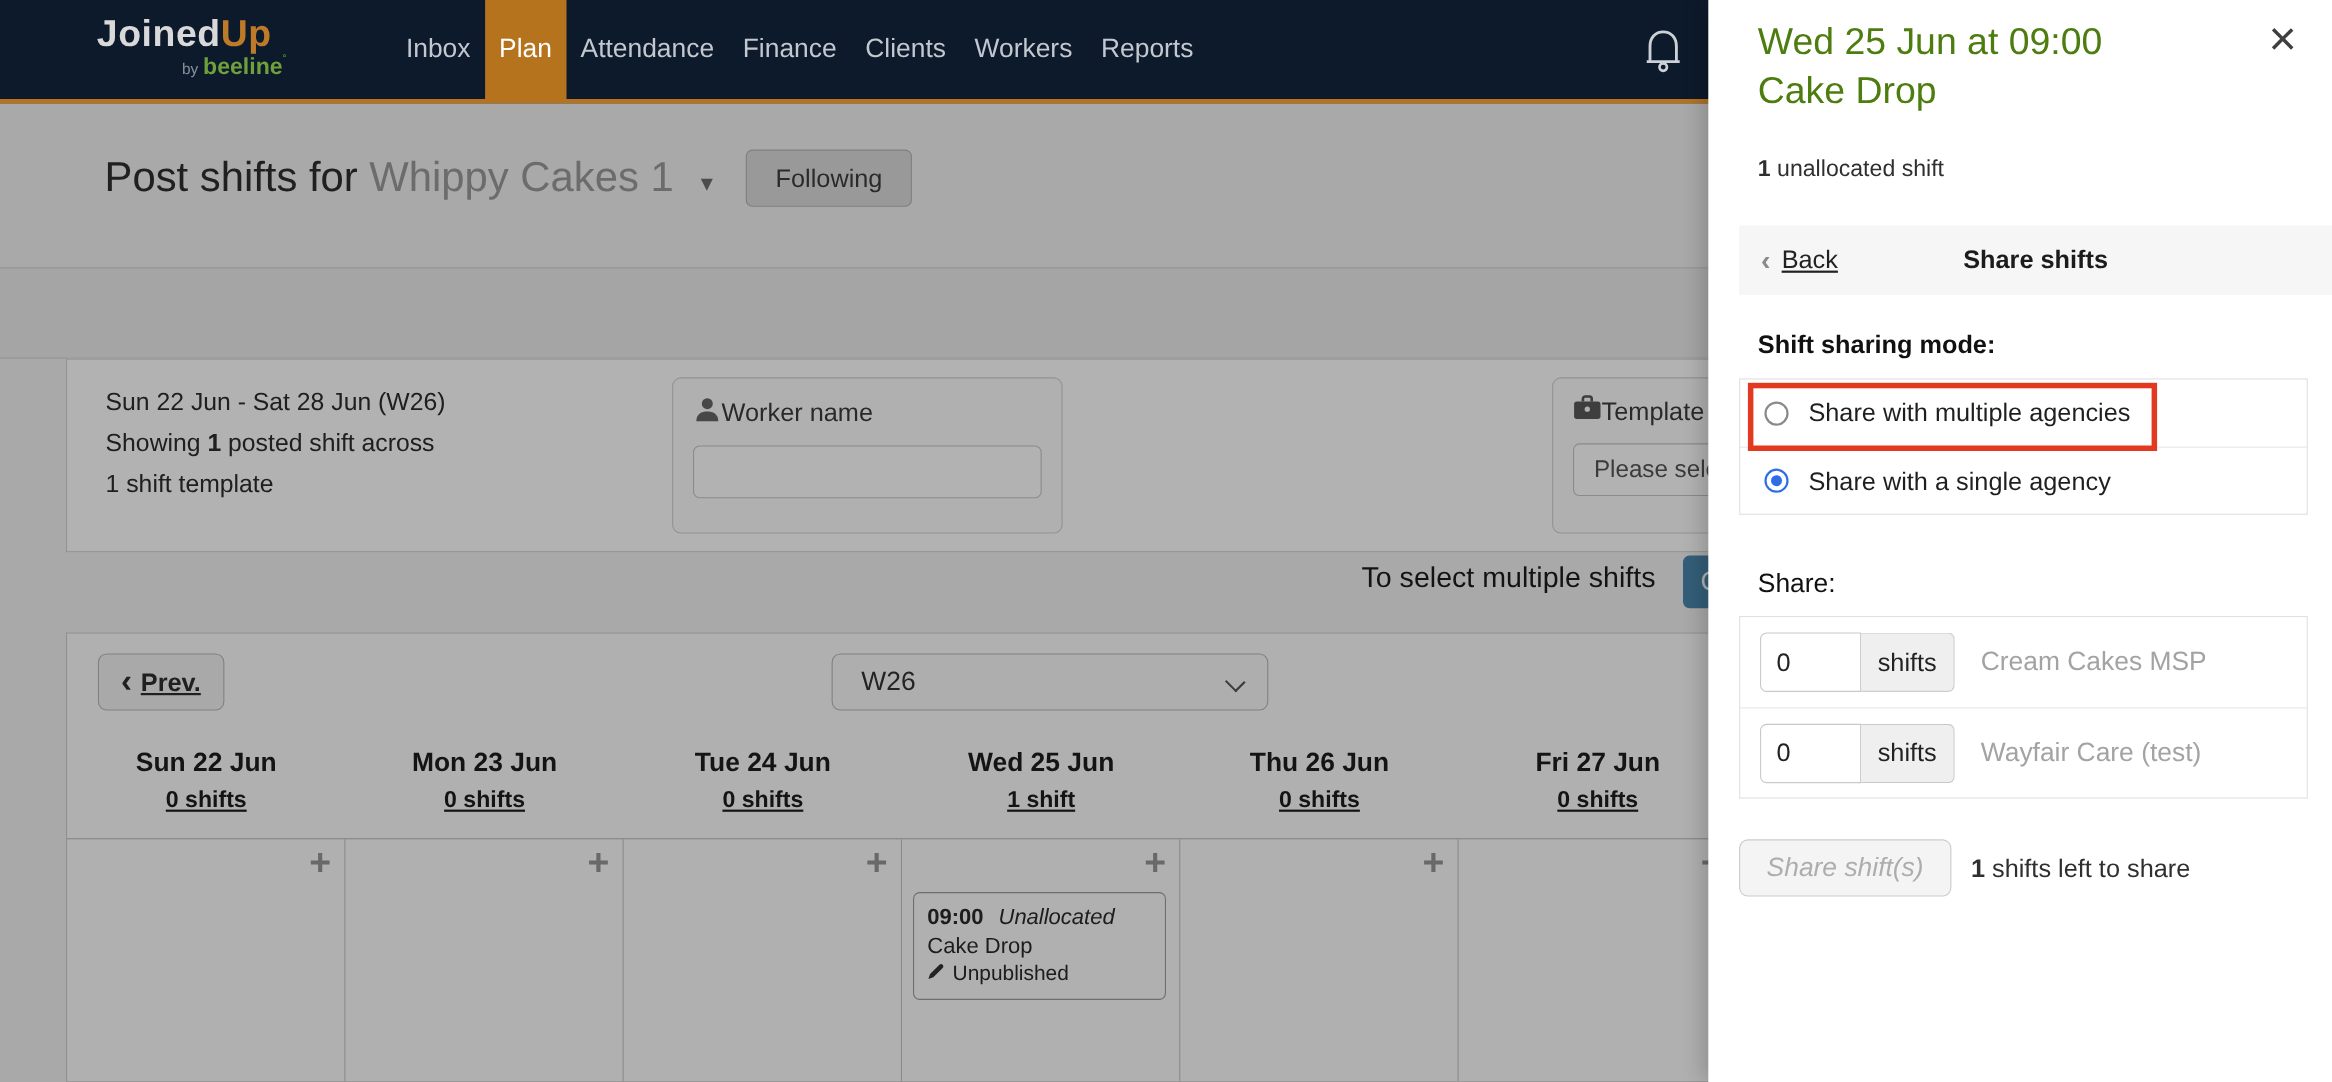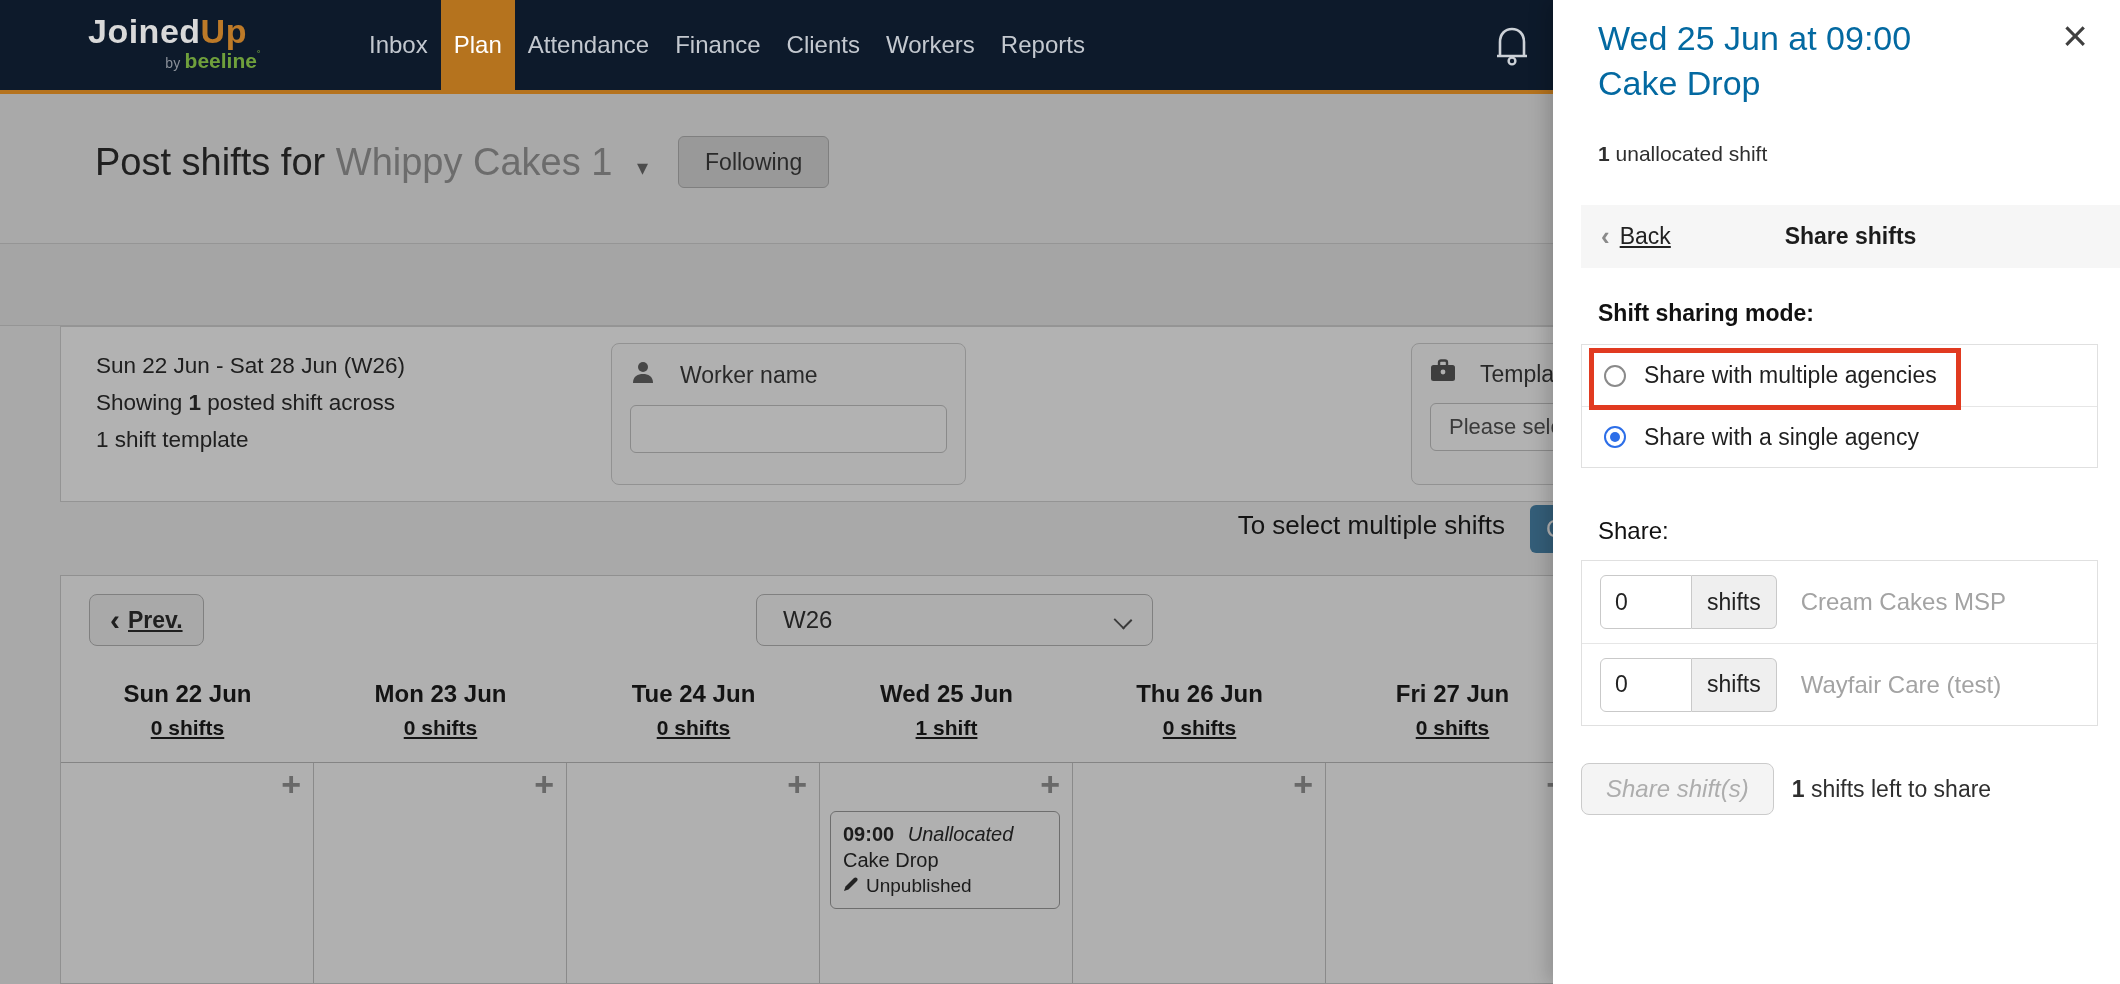--- a/index.html
+++ b/index.html
@@ -38,21 +38,21 @@
   .band { position:absolute; top:149px; left:0; width:2120px; height:83px;
     background:#ececec; border-top:1px solid #d6d6d6; border-bottom:1px solid #d6d6d6; }
 
   .filter-card { position:absolute; top:232px; left:60px; width:2060px; height:176px;
     background:#ffffff; border:1px solid #d4d4d4; border-right:none; }
   .filter-summary { position:absolute; left:35px; top:20px; font-size:22.5px; color:#2d2d2d; line-height:37px; }
   .filter-box { position:absolute; top:16px; border:1px solid #d2d2d2; border-radius:8px; padding:15px 18px; background:#fdfdfd; }
   .fb-worker { left:550px; width:355px; height:142px; }
   .fb-status { left:925px; width:405px; height:142px; }
   .fb-template { left:1350px; width:600px; height:142px; }
-  .fb-label { display:flex; align-items:center; gap:24px; font-size:23px; color:#3c3c3c; }
+  .fb-label { display:flex; align-items:center; gap:0; font-size:23px; color:#3c3c3c; }
   .fb-control { margin-top:14px; height:48px; border:1px solid #c6c6c6; border-radius:6px; background:#ffffff;
     display:flex; align-items:center; padding:0 18px; font-size:22px; color:#555; position:relative; width:100%; }
   .fb-input { width:100%; height:46px; border:none; outline:none; font-size:22px; font-family:inherit; background:transparent; }
   .chev { position:absolute; right:18px; top:16px; width:14px; height:14px;
     border-right:2px solid #555; border-bottom:2px solid #555; transform:rotate(45deg) scale(1,0.9); }
 
   .multi-row { position:absolute; top:406px; left:0; width:2120px; height:58px; }
   .multi-hint { position:absolute; right:615px; top:10px; font-size:26px; color:#1c1c1c; }
   .multi-btn { position:absolute; left:1530px; top:5px; width:120px; height:48px;
     background:#4b87ae; border:none; border-radius:6px; color:#fff; font-size:24px; text-align:left; padding-left:16px; }
@@ -80,21 +80,21 @@
   .shift-card { position:absolute; top:48px; left:10px; right:12px; min-height:90px;
     border:1px solid #9e9e9e; border-radius:6px; background:#fdfdfd; padding:9px 12px; font-size:20px;
     color:#2a2a2a; line-height:26px; cursor:pointer; }
   .sc-time { font-weight:bold; }
   .sc-status { font-style:italic; margin-left:8px; }
   .sc-pub { display:flex; align-items:center; gap:7px; font-size:19px; }
 
   
   #panel { position:absolute; top:0; right:0; width:567px; height:984px; background:#ffffff;
     z-index:10; box-shadow:-6px 0 18px rgba(0,0,0,0.18); }
-  .panel-title { position:absolute; left:45px; top:16px; width:440px; font-size:34px; color:#0369a1; line-height:45px; }
+  .panel-title { position:absolute; left:45px; top:16px; width:440px; font-size:34px; color:#4d7c0f; line-height:45px; }
   .panel-close { position:absolute; right:32px; top:14px; font-size:44px; font-weight:300; color:#3f3f3f;
     background:none; border:none; cursor:pointer; line-height:1; }
   .panel-unalloc { position:absolute; left:45px; top:142px; font-size:21px; color:#2f2f2f; }
   .back-bar { position:absolute; left:28px; right:0; top:205px; height:63px; background:#f6f6f6; }
   .back-link { position:absolute; left:20px; top:16px; font-size:23px; color:#222;
     display:flex; align-items:center; gap:10px; cursor:pointer; }
   .back-chev { color:#8a8a8a; font-size:26px; font-weight:bold; }
   .back-text { text-decoration:underline; }
   .share-header { position:absolute; left:0; right:0; top:18px; text-align:center; font-size:23px; font-weight:bold; color:#1c1c1c; }
   .mode-label { position:absolute; left:45px; top:300px; font-size:23px; font-weight:bold; color:#111; }

